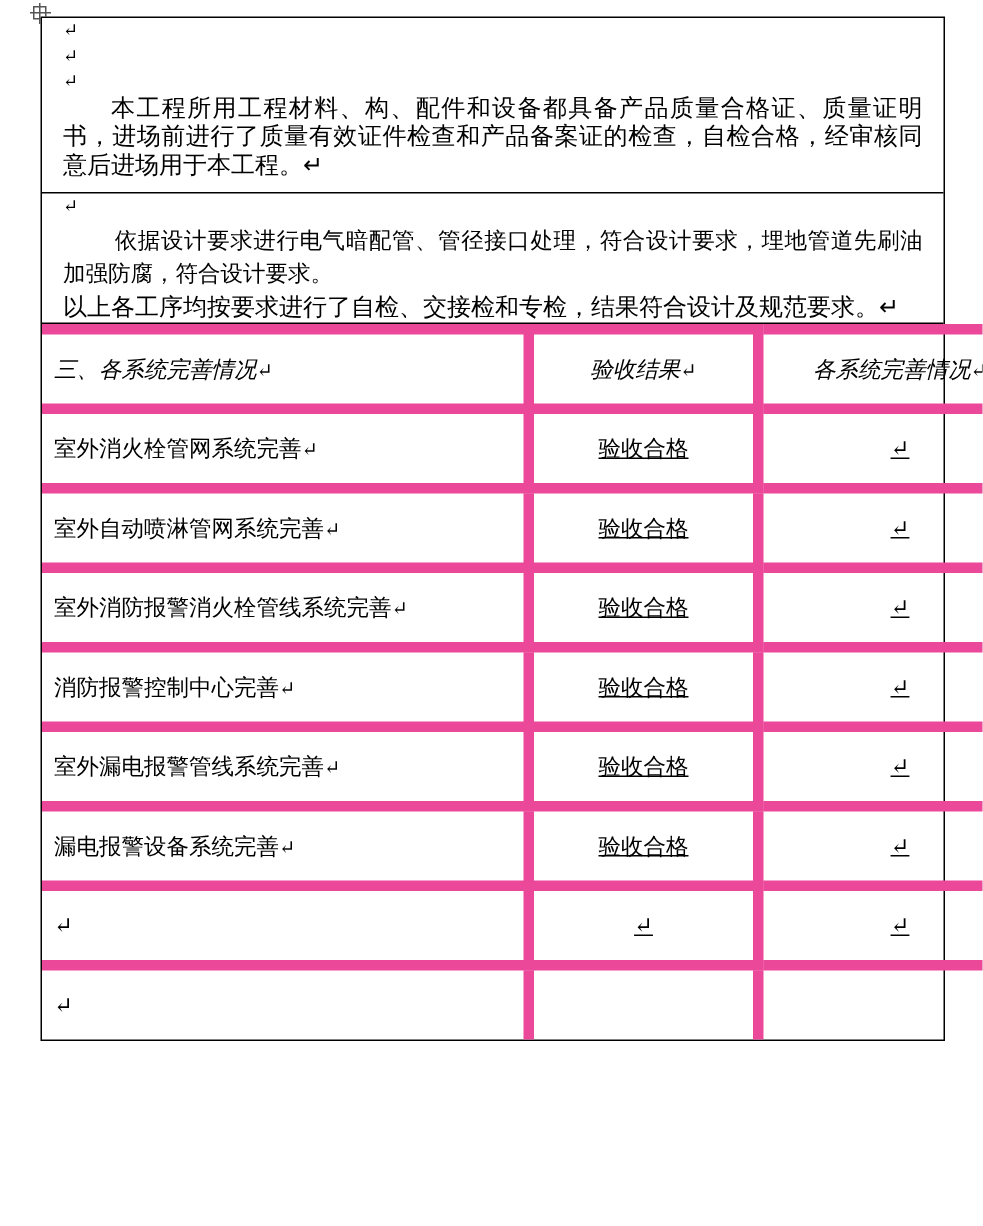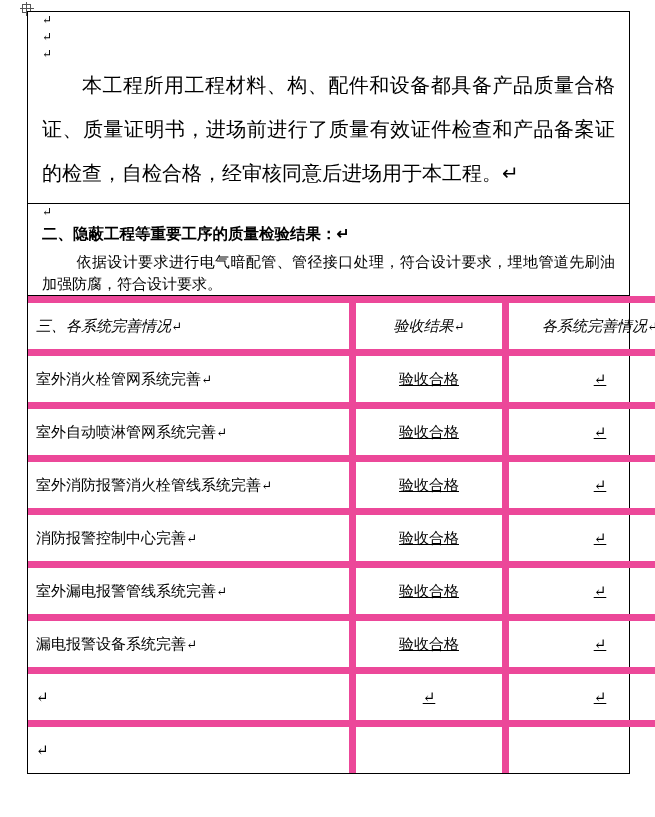--- a/index.html
+++ b/index.html
@@ -89,22 +89,22 @@
   .heading {
     font-family: "DejaVu Sans", sans-serif;
     font-weight: bold;
     font-size: 15.5px;
     line-height: 26px;
     padding-left: 14px;
     letter-spacing: 0px;
   }
 
   .para {
-    font-size: 20px;
-    line-height: 44px;
+    font-size: 16px;
+    line-height: 19px;
     padding: 0 14px 0 14px;
     text-align: justify;
     text-justify: inter-ideograph;
   }
   .para.indent {
     text-indent: 2em;
   }
   .para-tight {
     font-size: 15px;
     line-height: 22px;
@@ -178,26 +178,26 @@
       <div class="blank-line">↵</div>
       <div class="blank-line">↵</div>
       <div class="para indent">
         <span>本工程所用工程材料、构、配件和设备都具备产品质量合格证、质量证明书，进场前进行了质量有效证件检查和产品备案证的检查，自检合格，经审核同意后进场用于本工程。</span><span class="pilcrow">↵</span>
       </div>
       <div style="height:8px"></div>
     </div>
 
     <div class="section">
       <div class="blank-line">↵</div>
-      <div class="heading">
-        <span>二、隐蔽工程等重要工序的质量检验结果：</span><span class="pilcrow">↵</span>
-      </div>
       <div class="para-tight indent" style="margin-top:4px">
         <span>依据设计要求进行电气暗配管、管径接口处理，符合设计要求，埋地管道先刷油加强防腐，符合设计要求。</span>
       </div>
+      <div class="para" style="margin-top:2px">
+        <span>以上各工序均按要求进行了自检、交接检和专检，结果符合设计及规范要求。</span><span class="pilcrow">↵</span>
+      </div>
     </div>
 
     <table class="sys">
       <tbody>
         <tr>
           <td class="col-name hdr-name">
             <span>三、各系统完善情况</span><span class="mark">↵</span>
           </td>
           <td class="col-res hdr-res">
             <span>验收结果</span><span class="mark">↵</span>

